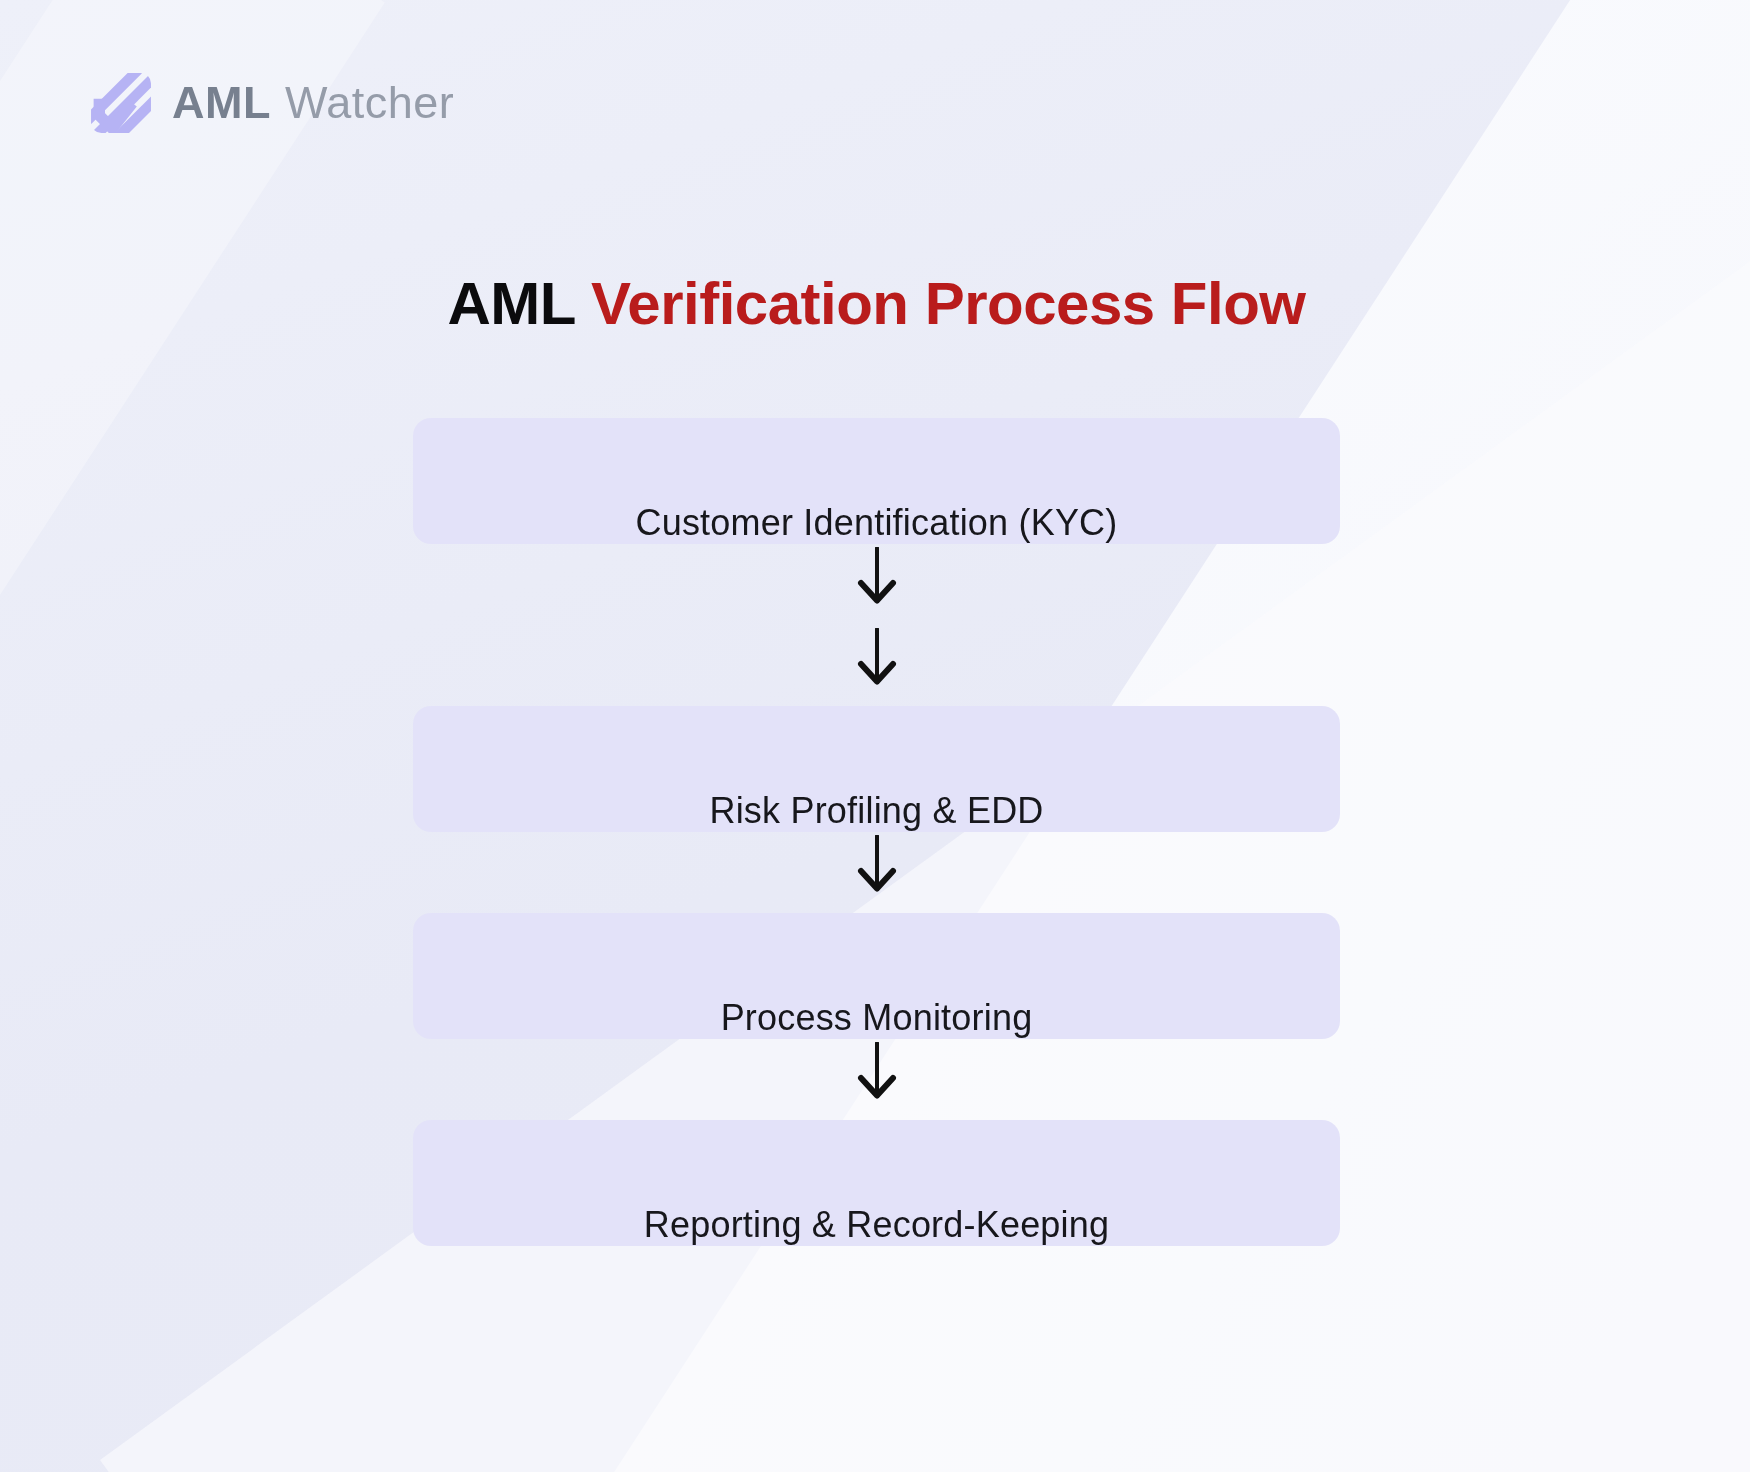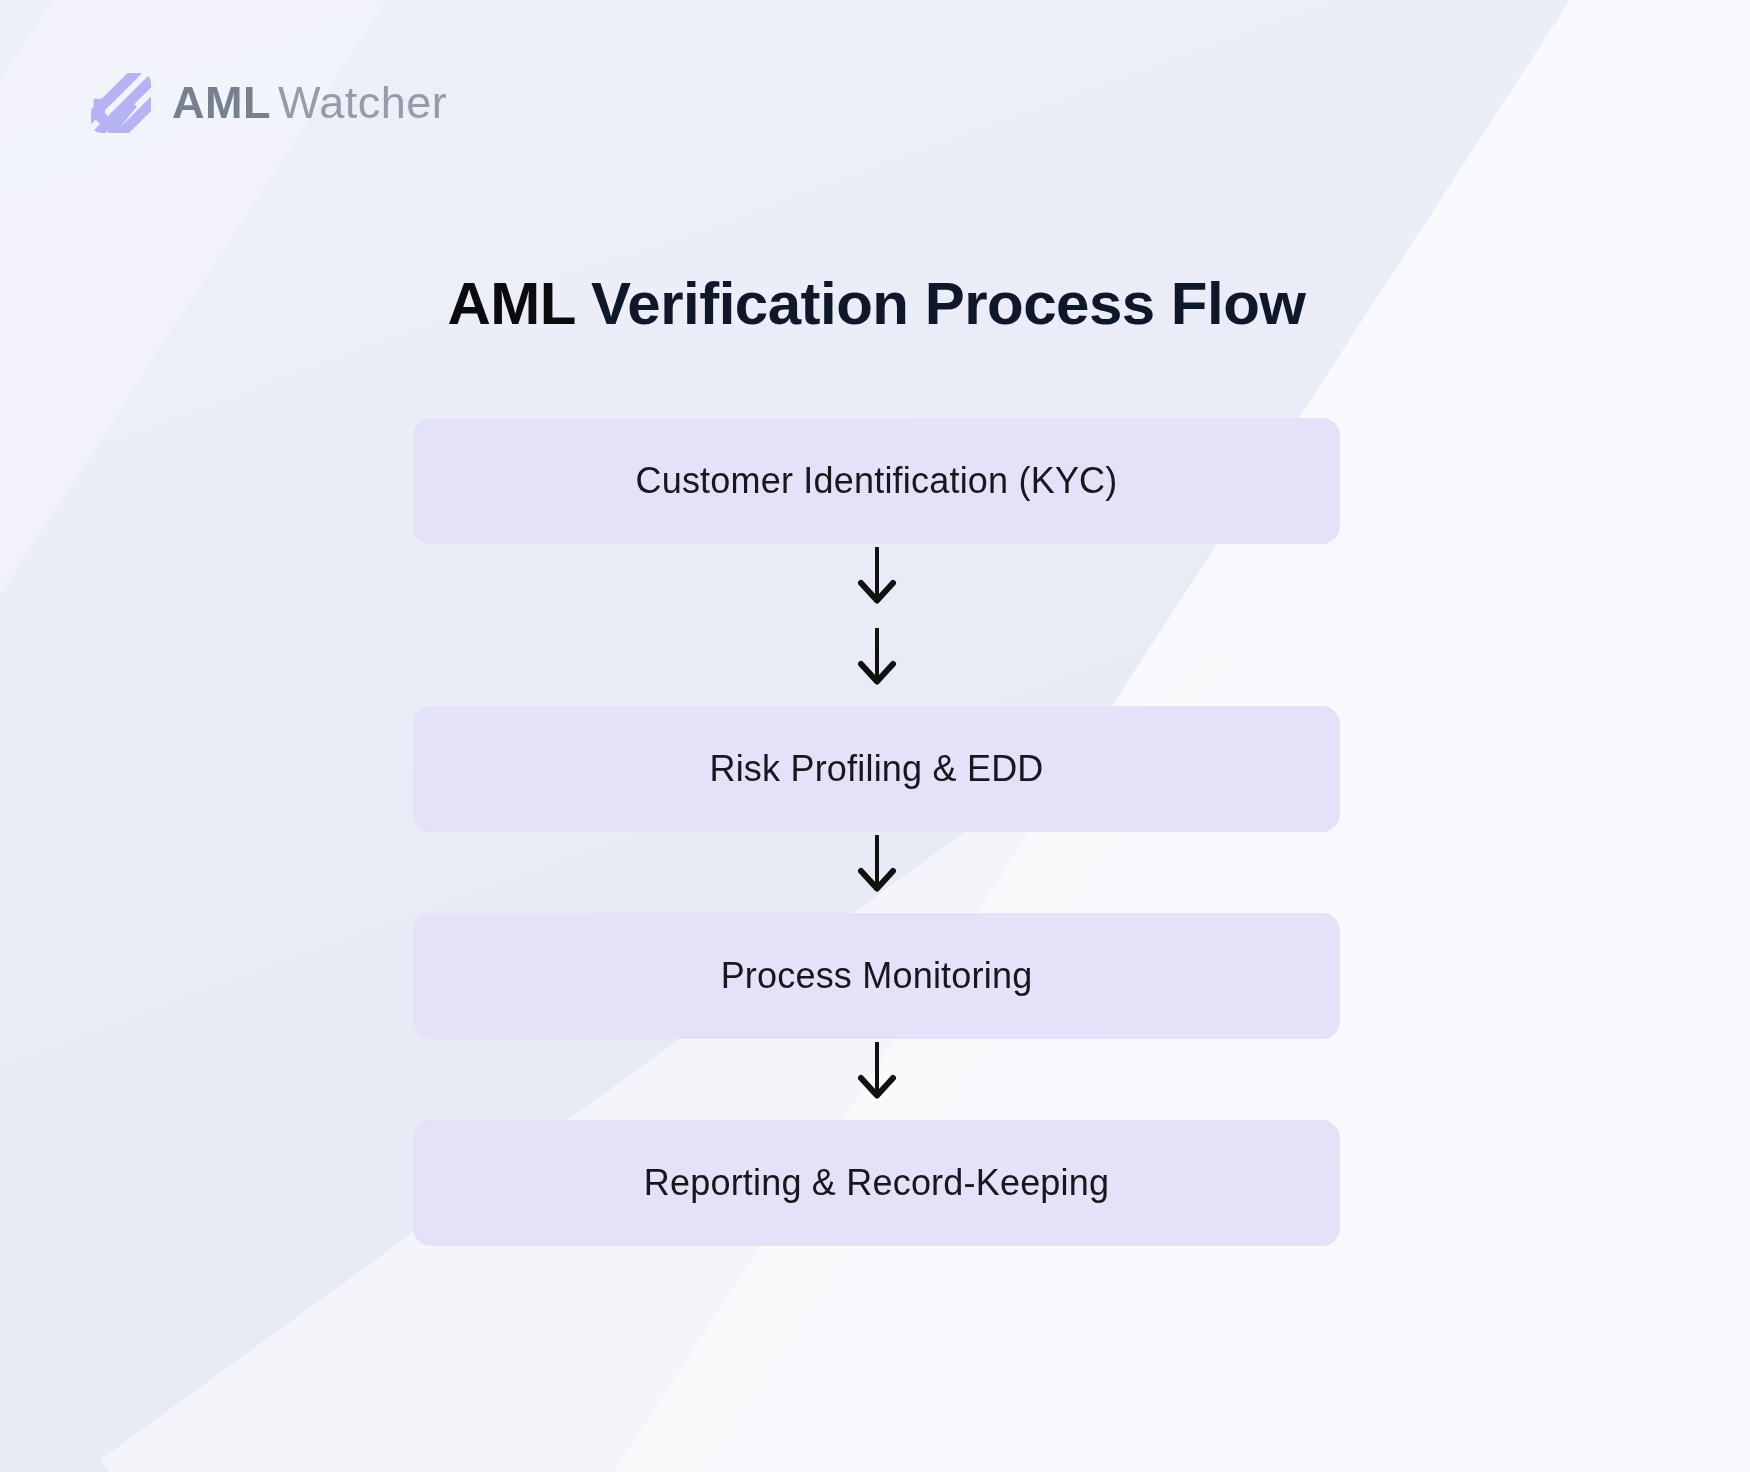--- a/index.html
+++ b/index.html
@@ -31,37 +31,37 @@
   }
 
   
   .logo {
     position: absolute; left: 90px; top: 72px; z-index: 2;
     display: flex; align-items: center;
   }
   .logo-mark { width: 62px; height: 62px; display: block; }
   .logo-text { margin-left: 20px; font-size: 45px; letter-spacing: 0.5px; white-space: nowrap; }
   .logo-text .bold { font-weight: 700; color: #77808f; }
-  .logo-text .light { font-weight: 400; color: #959ca9; margin-left: 7px; }
+  .logo-text .light { font-weight: 400; color: #959ca9; margin-left: 14px; }
 
   
   .title {
     position: absolute; left: 413px; top: 228px; width: 927px; z-index: 2;
     text-align: center; font-size: 60px; font-weight: 700;
     letter-spacing: -0.5px; white-space: nowrap; line-height: 72px;
   }
   .title .prefix { color: #0b0b0d; }
-  .title .highlight { color: #0f172a; margin-top: 46px; }
+  .title .highlight { color: #b91c1c; margin-top: 46px; }
 
   
   .flow { position: absolute; left: 413px; top: 418px; width: 927px; z-index: 2; }
   .step-box {
     height: 126px; border-radius: 18px;
     background: #e3e2f9;
-    display: flex; align-items: center; justify-content: center;
+    display: flex; align-items: flex-end; justify-content: center;
     font-size: 36px; font-weight: 400; color: #17171c;
     letter-spacing: 0.2px;
   }
   .connector {
     height: 81px;
     display: flex; justify-content: center; align-items: flex-start;
   }
   .connector svg { display: block; margin-top: 3px; }
 </style>
 </head>

